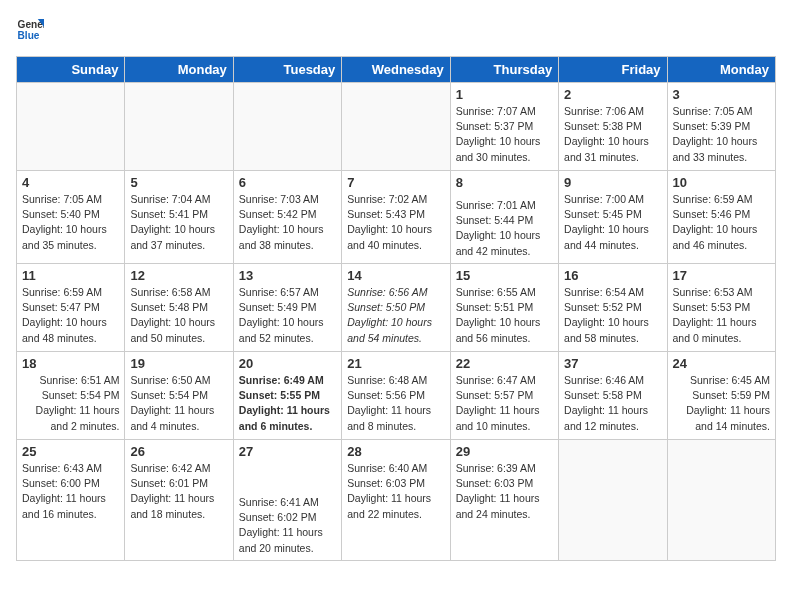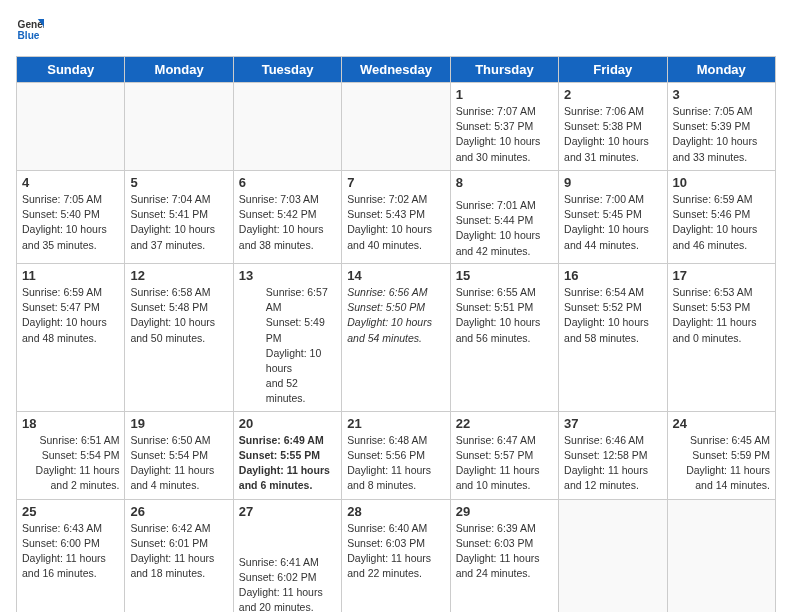--- a/index.html
+++ b/index.html
@@ -36,21 +36,21 @@
       color: #555;
     }
     .calendar {
       width: 100%;
       border-collapse: collapse;
       table-layout: fixed;
     }
     .calendar th {
       background: #1565c0;
       color: #fff;
-      text-align: center;
+      text-align: right;
       padding: 5px 6px;
       font-size: 13px;
       border: 1px solid #ccc;
     }
     .calendar td {
       border: 1px solid #ccc;
       vertical-align: top;
       padding: 4px 5px;
       height: 88px;
       font-size: 10.5px;
@@ -185,21 +185,21 @@
         </td>
         <td>
           <span class="day-num">12</span>
           <div class="cell-text" style="white-space: pre-line;">Sunrise: 6:58 AM
 Sunset: 5:48 PM
 Daylight: 10 hours
 and 50 minutes.</div>
         </td>
         <td>
           <span class="day-num">13</span>
-          <div class="cell-text" style="white-space: pre-line; margin-left: 27px;">Sunrise: 6:57 AM
+          <div class="cell-text" style="white-space: pre-line;">Sunrise: 6:57 AM
 Sunset: 5:49 PM
 Daylight: 10 hours
 and 52 minutes.</div>
         </td>
         <td>
           <span class="day-num">14</span>
           <div class="cell-text" style="white-space: pre-line; font-style: italic;">Sunrise: 6:56 AM
 Sunset: 5:50 PM
 Daylight: 10 hours
 and 54 minutes.</div>
@@ -258,21 +258,21 @@
         <td>
           <span class="day-num">22</span>
           <div class="cell-text" style="white-space: pre-line;">Sunrise: 6:47 AM
 Sunset: 5:57 PM
 Daylight: 11 hours
 and 10 minutes.</div>
         </td>
         <td>
           <span class="day-num">37</span>
           <div class="cell-text" style="white-space: pre-line;">Sunrise: 6:46 AM
-Sunset: 12:58 PM
+Sunset: 5:58 PM
 Daylight: 11 hours
 and 12 minutes.</div>
         </td>
         <td>
           <span class="day-num">24</span>
           <div class="cell-text" style="white-space: pre-line; text-align: right;">Sunrise: 6:45 AM
 Sunset: 5:59 PM
 Daylight: 11 hours
 and 14 minutes.</div>
         </td>

